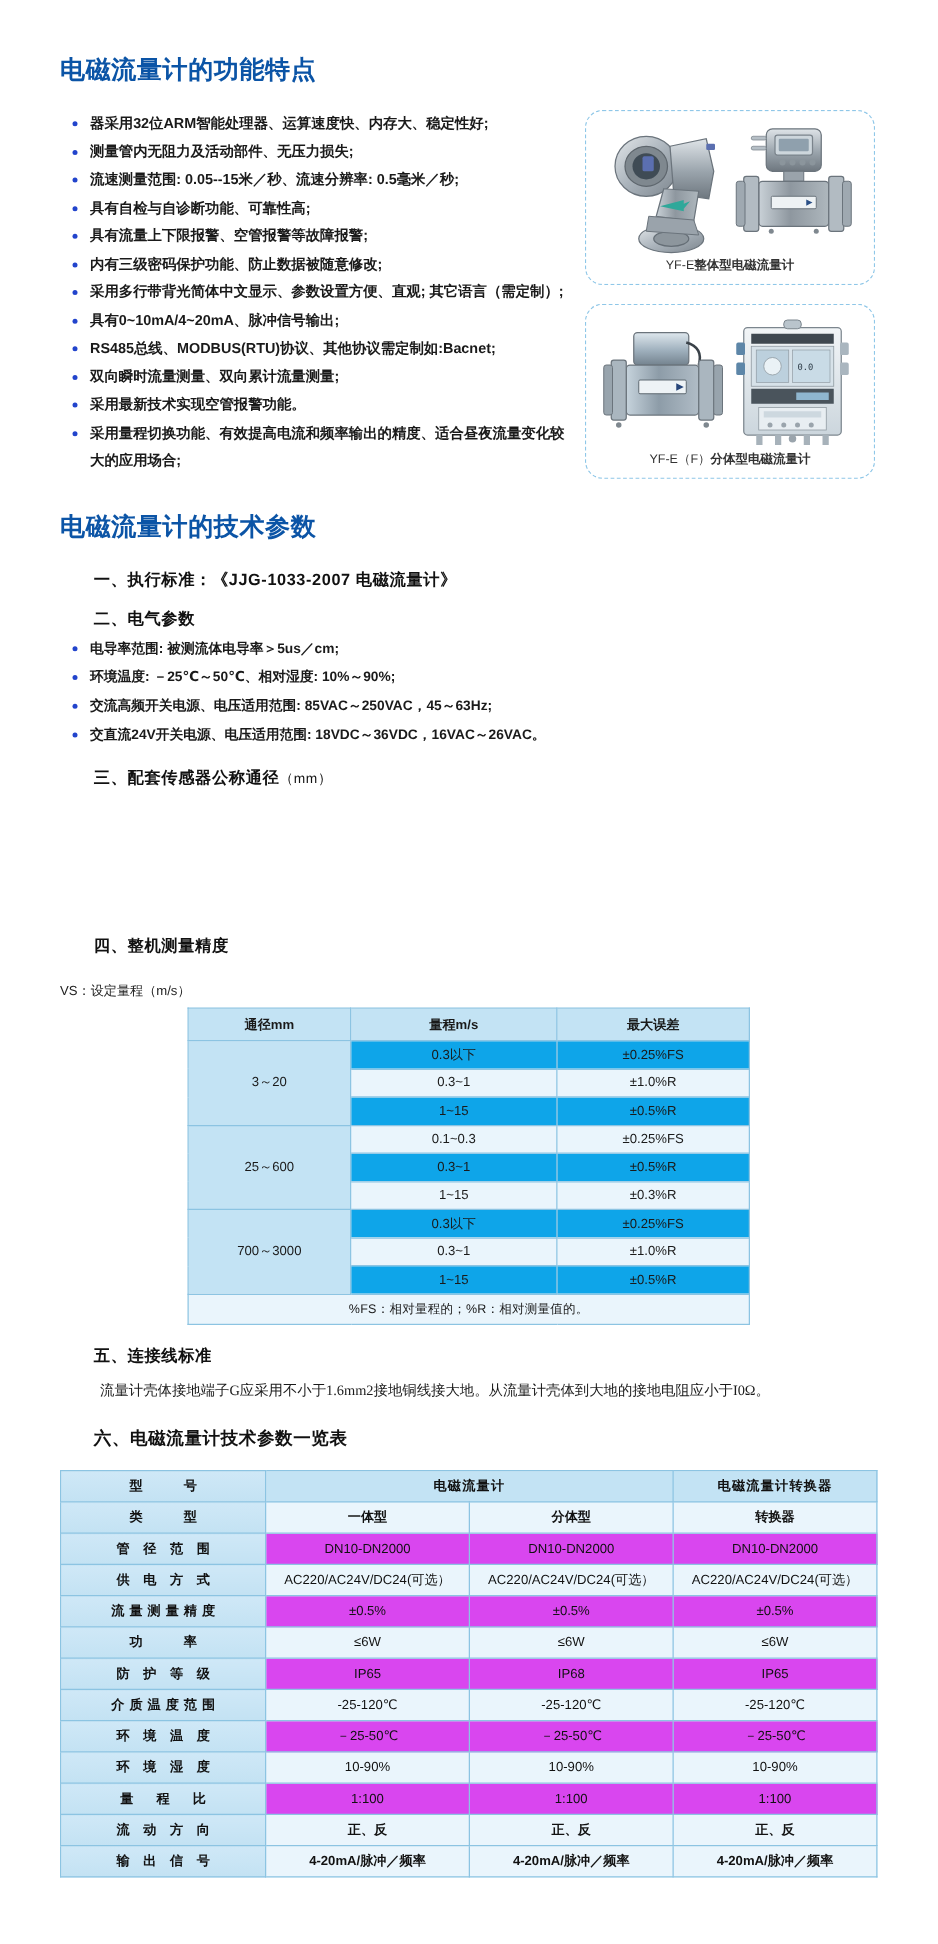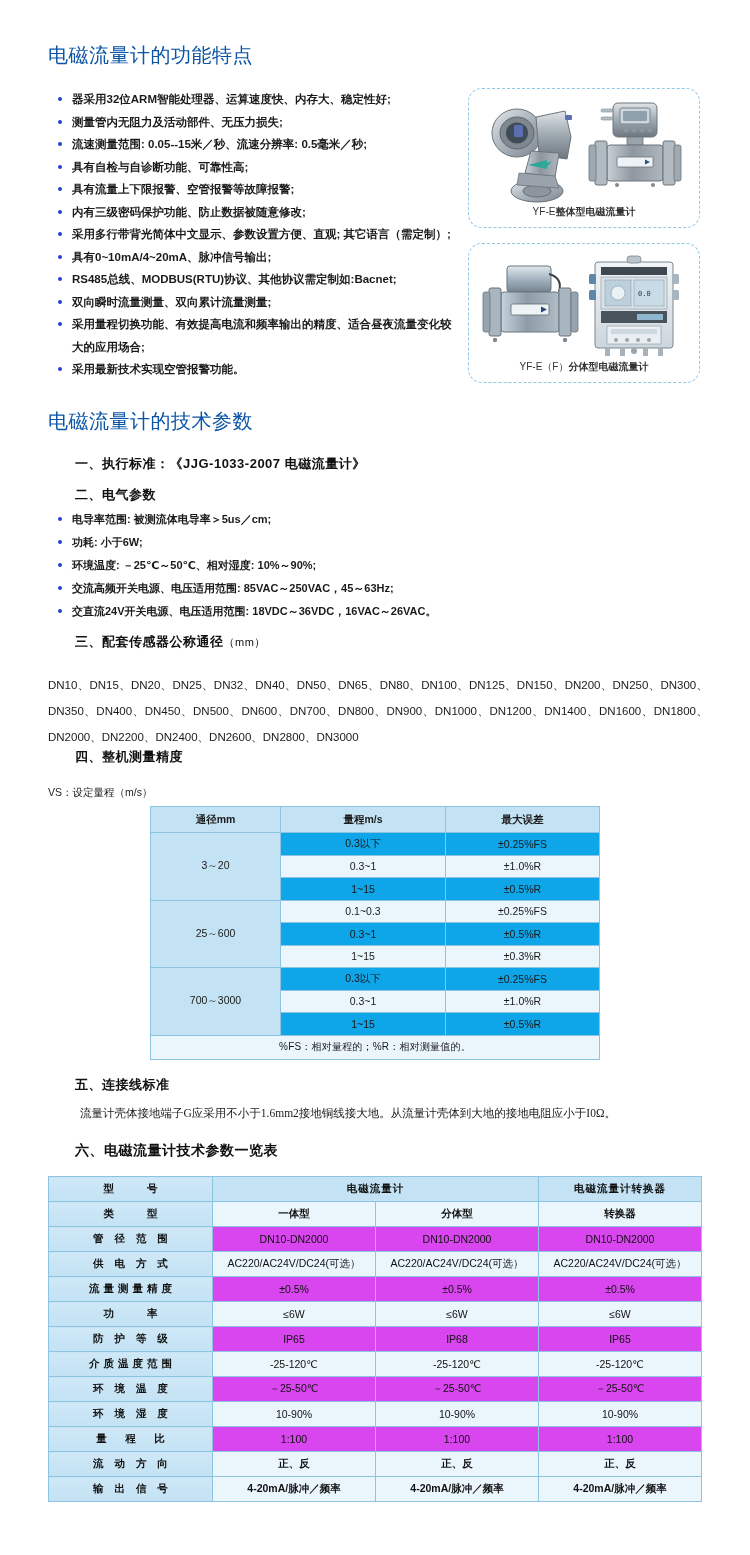--- a/index.html
+++ b/index.html
@@ -10,21 +10,21 @@
     background: #ffffff;
     font-family: "Liberation Sans", "DejaVu Sans", sans-serif;
     color: #222;
     overflow: hidden;
   }
   .page { position: relative; width: 750px; height: 1555px; padding: 0 40px; }
 
   h1.section-title {
     color: #0b54a6;
     font-size: 20px;
-    font-weight: normal;
+    font-weight: bold;
     letter-spacing: 0.5px;
     margin: 0;
     padding: 0;
     text-align: center;
   }
   #features-title { position: absolute; left: 48px; top: 42px; }
   #params-title   { position: absolute; left: 48px; top: 408px; }
 
   
   .feature-list {
@@ -199,22 +199,22 @@
       <li>器采用32位ARM智能处理器、运算速度快、内存大、稳定性好;</li>
       <li>测量管内无阻力及活动部件、无压力损失;</li>
       <li>流速测量范围: 0.05--15米／秒、流速分辨率: 0.5毫米／秒;</li>
       <li>具有自检与自诊断功能、可靠性高;</li>
       <li>具有流量上下限报警、空管报警等故障报警;</li>
       <li>内有三级密码保护功能、防止数据被随意修改;</li>
       <li>采用多行带背光简体中文显示、参数设置方便、直观; 其它语言（需定制）;</li>
       <li>具有0~10mA/4~20mA、脉冲信号输出;</li>
       <li>RS485总线、MODBUS(RTU)协议、其他协议需定制如:Bacnet;</li>
       <li>双向瞬时流量测量、双向累计流量测量;</li>
+      <li>采用最新技术实现空管报警功能。</li>
       <li>采用量程切换功能、有效提高电流和频率输出的精度、适合昼夜流量变化较大的应用场合;</li>
-      <li>采用最新技术实现空管报警功能。</li>
     </ul>
 
   <div class="img-box" id="imgbox-1">
     <svg class="art" style="left:8px; top:8px;" width="216" height="110" viewBox="0 0 216 110">
       <defs>
         <linearGradient id="g1" x1="0" y1="0" x2="1" y2="1">
           <stop offset="0%" stop-color="#e3e7ea"></stop>
             <stop offset="50%" stop-color="#aab3bb"></stop>
             <stop offset="100%" stop-color="#7d868e"></stop>
         </linearGradient>
@@ -338,30 +338,28 @@
   </div>
 
   <h1 class="section-title" id="params-title">电磁流量计的技术参数</h1>
 
   <div class="sub-title" style="left:58px; top:455px;">一、执行标准：《JJG-1033-2007 电磁流量计》</div>
 
   <div class="sub-title" style="left:58px; top:486px;">二、电气参数</div>
 
   <ul class="param-list" id="electrical-list" style="left:58px; top:508px; width:520px;">
       <li>电导率范围: 被测流体电导率＞5us／cm;</li>
-      <li>功耗: 小于6W;</li>
       <li>环境温度: －25℃～50℃、相对湿度: 10%～90%;</li>
       <li>交流高频开关电源、电压适用范围: 85VAC～250VAC，45～63Hz;</li>
       <li>交直流24V开关电源、电压适用范围: 18VDC～36VDC，16VAC～26VAC。</li>
     </ul>
 
-  <div class="sub-title" style="left:58px; top:633px;">
+  <div class="sub-title" style="left:58px; top:613px;">
     <span>三、配套传感器公称通径</span><span class="unit">（mm）</span>
   </div>
-  <div class="dn-text">DN10、DN15、DN20、DN25、DN32、DN40、DN50、DN65、DN80、DN100、DN125、DN150、DN200、DN250、DN300、DN350、DN400、DN450、DN500、DN600、DN700、DN800、DN900、DN1000、DN1200、DN1400、DN1600、DN1800、DN2000、DN2200、DN2400、DN2600、DN2800、DN3000</div>
 
   <div class="sub-title" style="left:58px; top:748px;">四、整机测量精度</div>
   <div class="vs-note">VS：设定量程（m/s）</div>
 
   <table id="accuracy-table">
     <thead>
       <tr>
         <th style="width:130px">通径mm</th>
         <th style="width:165px">量程m/s</th>
         <th>最大误差</th>

